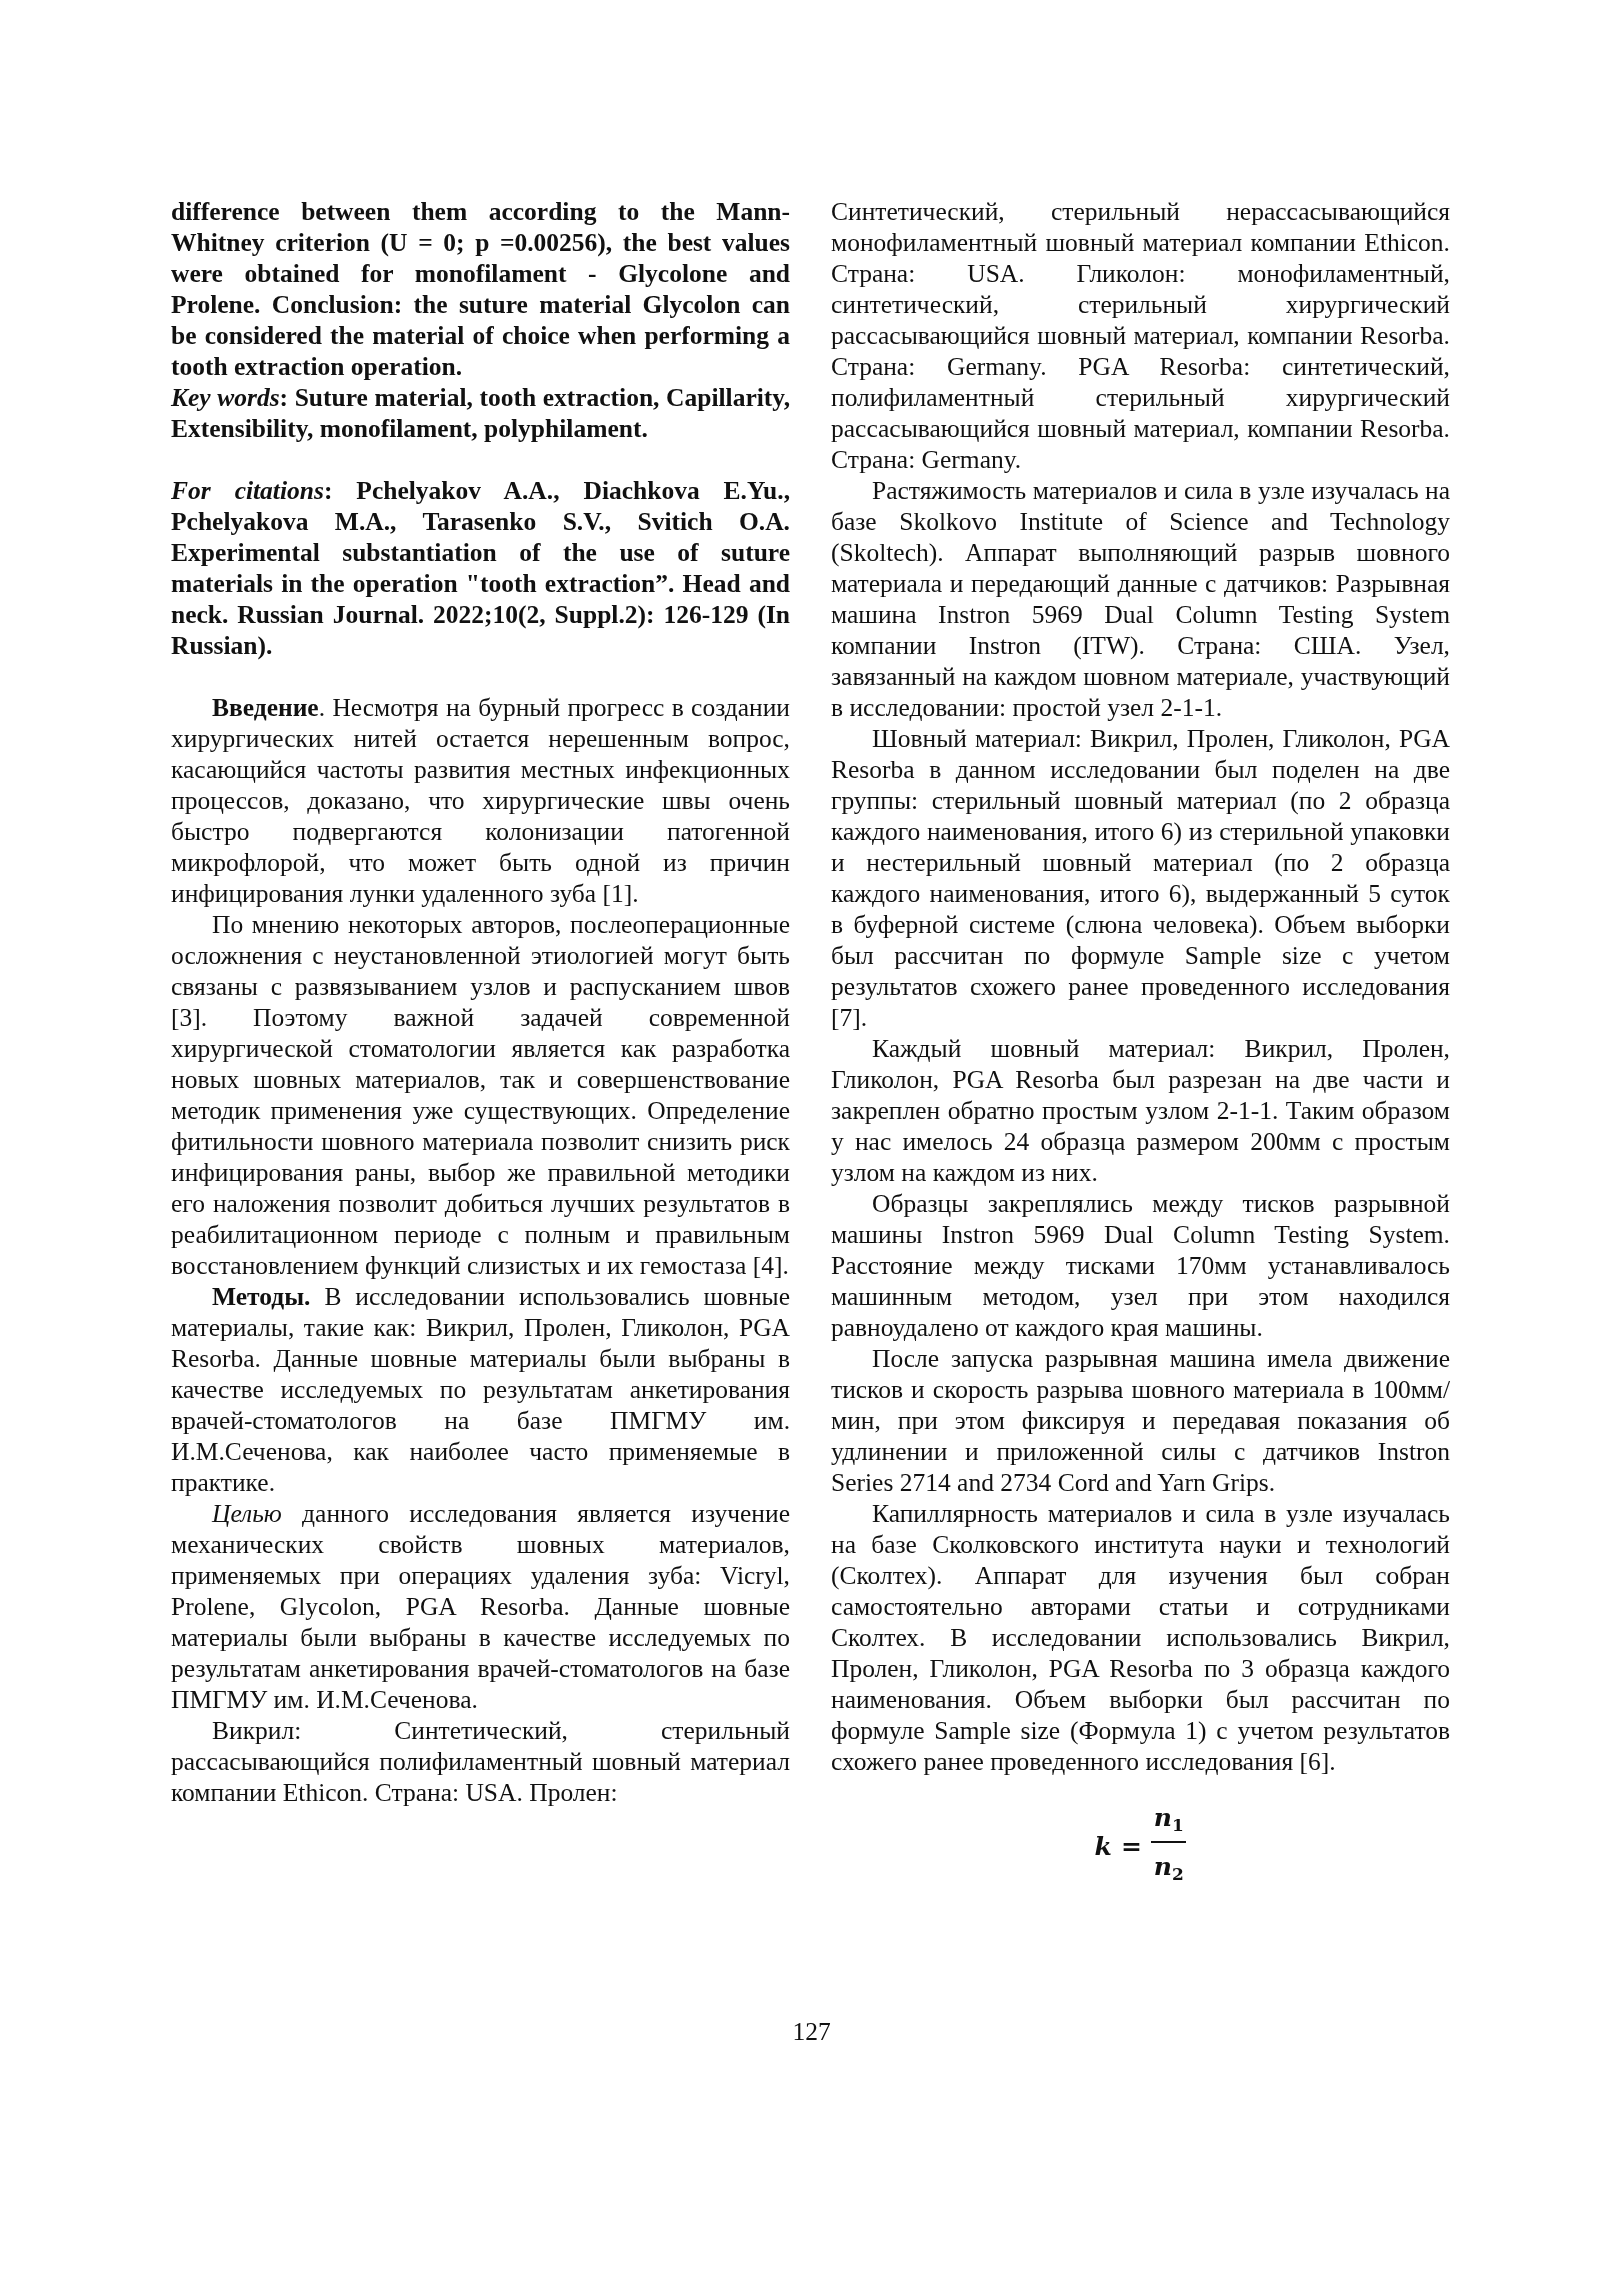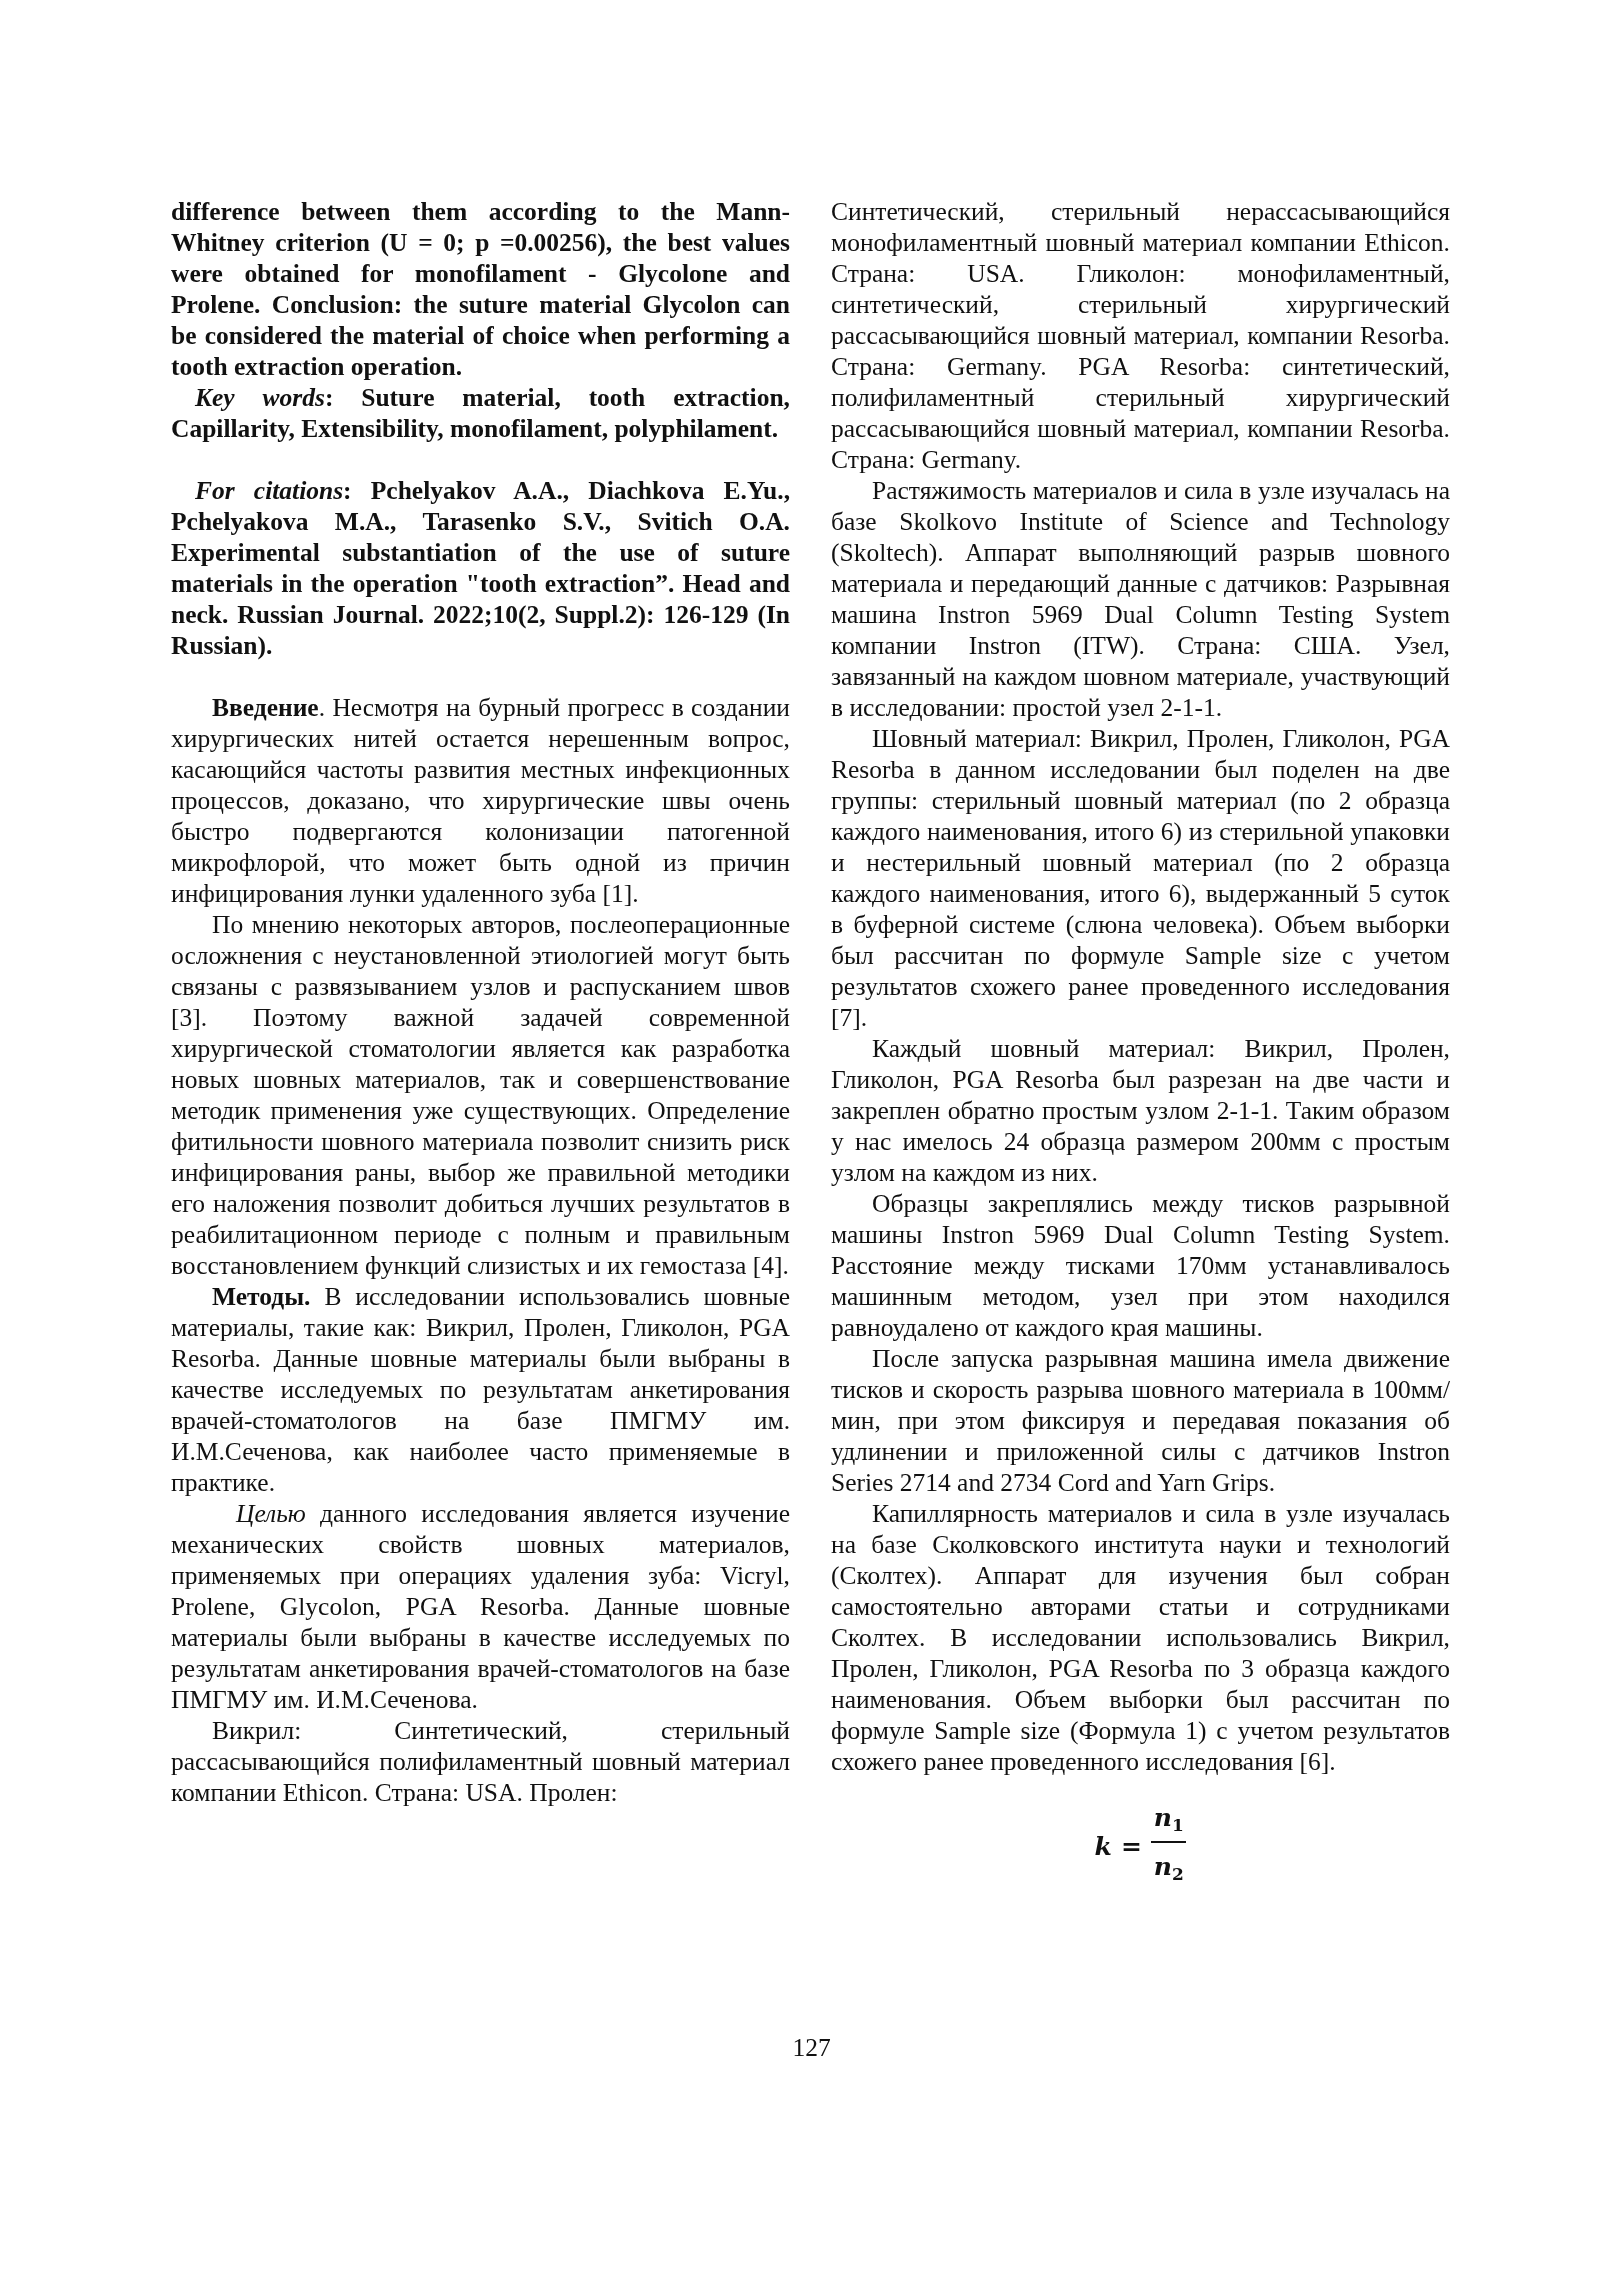--- a/index.html
+++ b/index.html
@@ -14,21 +14,21 @@
       line-height: 31px;
       color: #111;
       text-align: justify;
     }
     .col-left { left: 171px; }
     .col-right { left: 831px; }
     p { margin: 0; }
     .bold { font-weight: bold; }
     .indent { text-indent: 41px; }
     .gap { height: 31px; }
-    .it { font-style: italic; margin-left: 24px; }
+    .it { font-style: italic; }
     .formula {
       text-align: center;
       margin-top: 26px;
       font-family: "DejaVu Serif", serif;
       font-weight: bold;
       font-style: italic;
       font-size: 25px;
       display: flex;
       justify-content: center;
       align-items: center;
@@ -39,21 +39,20 @@
     .frac .den { padding-top: 9px; }
     .sub { font-size: 17px; font-style: normal; vertical-align: -5.2px; }
     .page-number {
       position: absolute;
       top: 2017px;
       left: 0; width: 1623px;
       text-align: center;
       font-family: "Liberation Serif", serif;
       font-size: 25.5px;
       color: #111;
-      margin-top: 16px;
     }
   </style>
 </head>
 <body>
 
 <div class="page">
 
   <div class="col col-left">
     <p class="bold">difference between them according to the Mann-Whitney criterion (U = 0; p =0.00256), the best values were obtained for monofilament - Glycolone and Prolene. Conclusion: the suture material Glycolon can be considered the material of choice when performing a tooth extraction operation.</p>
     <p class="bold"><span class="it">Key words</span><span>:</span><span> Suture material, tooth extraction, Capillarity, Extensibility, monofilament, polyphilament.</span></p>

